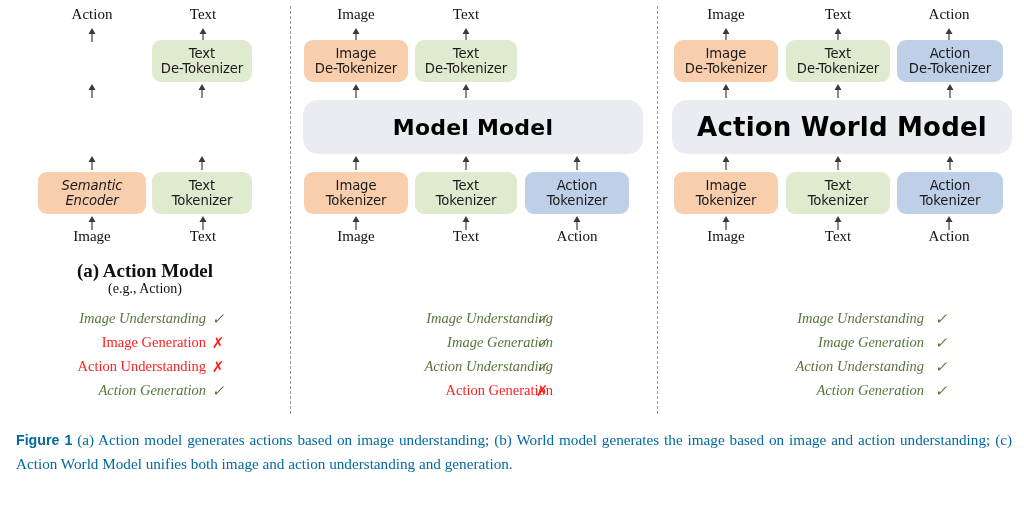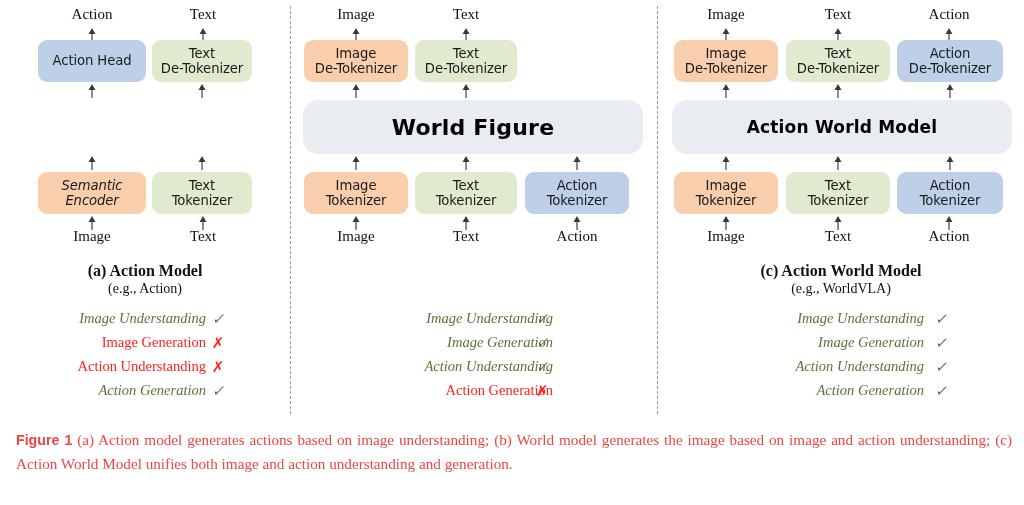--- a/index.html
+++ b/index.html
@@ -69,40 +69,40 @@
   
   .arrow{position:absolute;width:9px;transform:translateX(-50%);}
   .arrow svg{display:block;}
 
   
   .subcap{
     position:absolute;width:100%;text-align:center;
     font-family:"Liberation Serif","DejaVu Serif",serif;
     color:#111;
   }
-  .subcap .t1{font-size:16px;font-weight:bold;display:block;line-height:18px;}
+  .subcap .t1{font-size:19px;font-weight:bold;display:block;line-height:18px;}
   .subcap .t2{font-size:14px;display:block;line-height:18px;}
 
   
   .caplist{position:absolute;left:0;width:100%;}
   .caprow{
     position:relative;height:24px;
     font-family:"Liberation Serif","DejaVu Serif",serif;
     font-size:14.5px;
   }
   .caprow .lbl{position:absolute;text-align:right;right:0;white-space:nowrap;}
   .caprow .mk{position:absolute;width:22px;text-align:center;font-size:15px;}
   .yes{color:#57753a;font-style:italic;}
   .no{color:#fe2020;}
 
   
   .caption{
     position:absolute;left:16px;top:428px;width:996px;
     font-family:"Liberation Serif","DejaVu Serif",serif;
-    font-size:15.2px;line-height:24px;color:#ef4444;
+    font-size:15.2px;line-height:24px;color:#0369a1;
     text-align:justify;
   }
   .caption b{font-family:"Liberation Sans",sans-serif;font-size:14.2px;font-weight:bold;}
 </style>
 </head>
 <body>
 
 <div class="page">
 
   <div class="figure">
@@ -117,21 +117,20 @@
             <polygon points="4.5,0 8,6 1,6" fill="#3a3a3a"></polygon>
           </svg>
         </div>
         <div class="iolabel" style="left: 203px; top: 6px;">Text</div>
         <div class="arrow" style="left: 203px; top: 28px;">
           <svg width="9" height="14" viewBox="0 0 9 14">
             <line x1="4.5" y1="14" x2="4.5" y2="4" stroke="#5a5a5a" stroke-width="1.4"></line>
             <polygon points="4.5,0 8,6 1,6" fill="#3a3a3a"></polygon>
           </svg>
         </div>
-        <div class="box c-blue" style="left: 38px; top: 40px; width: 108px; height: 42px;">Action Head</div>
         <div class="arrow" style="left: 92px; top: 84px;">
           <svg width="9" height="14" viewBox="0 0 9 14">
             <line x1="4.5" y1="14" x2="4.5" y2="4" stroke="#5a5a5a" stroke-width="1.4"></line>
             <polygon points="4.5,0 8,6 1,6" fill="#3a3a3a"></polygon>
           </svg>
         </div>
         <div class="box c-green" style="left: 152px; top: 40px; width: 100px; height: 42px;">Text
 De-Tokenizer</div>
         <div class="arrow" style="left: 202px; top: 84px;">
           <svg width="9" height="14" viewBox="0 0 9 14">
@@ -216,21 +215,21 @@
           </svg>
         </div>
         <div class="box c-green" style="left: 124px; top: 40px; width: 102px; height: 42px;">Text
 De-Tokenizer</div>
         <div class="arrow" style="left: 175px; top: 84px;">
           <svg width="9" height="14" viewBox="0 0 9 14">
             <line x1="4.5" y1="14" x2="4.5" y2="4" stroke="#5a5a5a" stroke-width="1.4"></line>
             <polygon points="4.5,0 8,6 1,6" fill="#3a3a3a"></polygon>
           </svg>
         </div>
-        <div class="modelbar" style="left: 12px; top: 100px; width: 340px; height: 54px; font-size: 22px;">World Figure</div>
+        <div class="modelbar" style="left: 12px; top: 100px; width: 340px; height: 54px; font-size: 22px;">Model Model</div>
         <div class="box c-orange" style="left: 13px; top: 172px; width: 104px; height: 42px;">Image
 Tokenizer</div>
         <div class="arrow" style="left: 65px; top: 156px;">
           <svg width="9" height="14" viewBox="0 0 9 14">
             <line x1="4.5" y1="14" x2="4.5" y2="4" stroke="#5a5a5a" stroke-width="1.4"></line>
             <polygon points="4.5,0 8,6 1,6" fill="#3a3a3a"></polygon>
           </svg>
         </div>
         <div class="box c-green" style="left: 124px; top: 172px; width: 102px; height: 42px;">Text
 Tokenizer</div>
@@ -327,21 +326,21 @@
           </svg>
         </div>
         <div class="box c-blue" style="left: 239px; top: 40px; width: 106px; height: 42px;">Action
 De-Tokenizer</div>
         <div class="arrow" style="left: 292px; top: 84px;">
           <svg width="9" height="14" viewBox="0 0 9 14">
             <line x1="4.5" y1="14" x2="4.5" y2="4" stroke="#5a5a5a" stroke-width="1.4"></line>
             <polygon points="4.5,0 8,6 1,6" fill="#3a3a3a"></polygon>
           </svg>
         </div>
-        <div class="modelbar" style="left: 14px; top: 100px; width: 340px; height: 54px; font-size: 17px;">Action World Model</div>
+        <div class="modelbar" style="left: 14px; top: 100px; width: 340px; height: 54px; font-size: 26px;">Action World Model</div>
         <div class="box c-orange" style="left: 16px; top: 172px; width: 104px; height: 42px;">Image
 Tokenizer</div>
         <div class="arrow" style="left: 68px; top: 156px;">
           <svg width="9" height="14" viewBox="0 0 9 14">
             <line x1="4.5" y1="14" x2="4.5" y2="4" stroke="#5a5a5a" stroke-width="1.4"></line>
             <polygon points="4.5,0 8,6 1,6" fill="#3a3a3a"></polygon>
           </svg>
         </div>
         <div class="box c-green" style="left: 128px; top: 172px; width: 104px; height: 42px;">Text
 Tokenizer</div>
@@ -373,24 +372,20 @@
           </svg>
         </div>
         <div class="iolabel" style="left: 180px; top: 228px;">Text</div>
         <div class="arrow" style="left: 291px; top: 216px;">
           <svg width="9" height="14" viewBox="0 0 9 14">
             <line x1="4.5" y1="14" x2="4.5" y2="4" stroke="#5a5a5a" stroke-width="1.4"></line>
             <polygon points="4.5,0 8,6 1,6" fill="#3a3a3a"></polygon>
           </svg>
         </div>
         <div class="iolabel" style="left: 291px; top: 228px;">Action</div>
-        <div class="subcap" style="top: 262px;">
-          <span class="t1">(c) Action World Model</span>
-          <span class="t2">(e.g., WorldVLA)</span>
-        </div>
         <div class="caplist" style="top: 310px;">
           <div class="caprow">
             <span class="lbl yes" style="right: 100px;">Image Understanding</span>
             <span class="mk yes" style="left: 272px;">✓</span>
           </div>
           <div class="caprow">
             <span class="lbl yes" style="right: 100px;">Image Generation</span>
             <span class="mk yes" style="left: 272px;">✓</span>
           </div>
           <div class="caprow">

